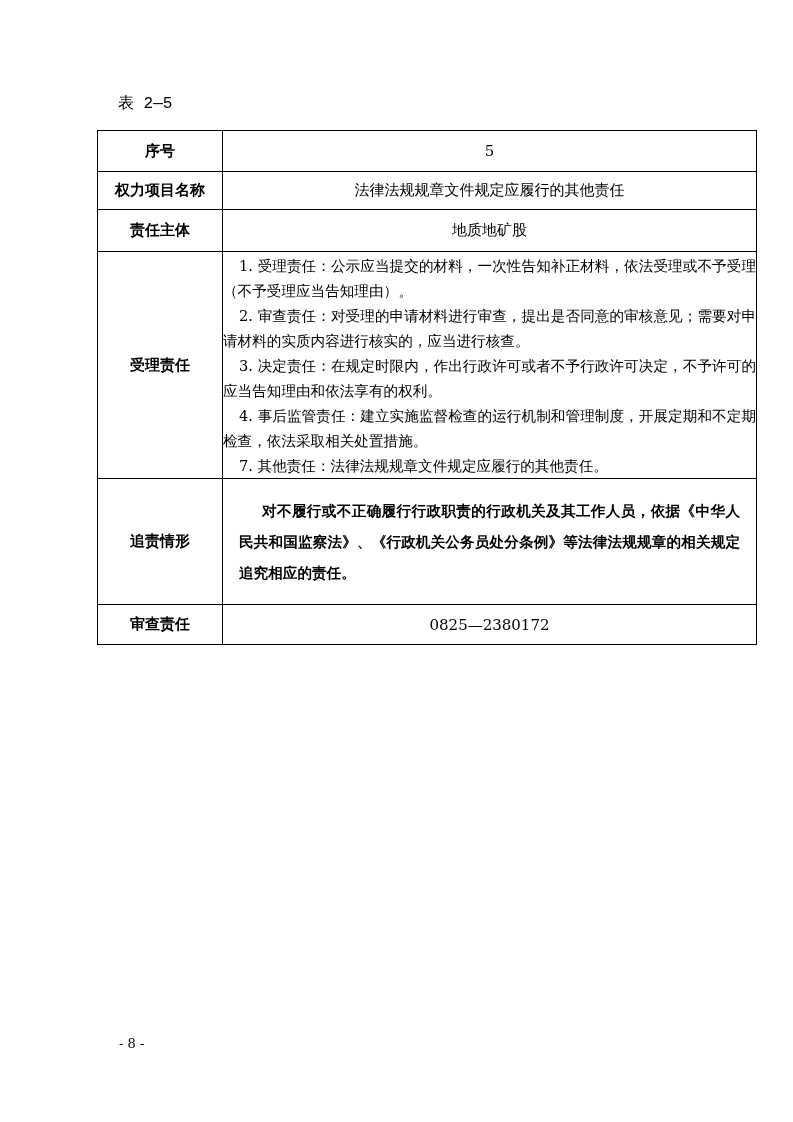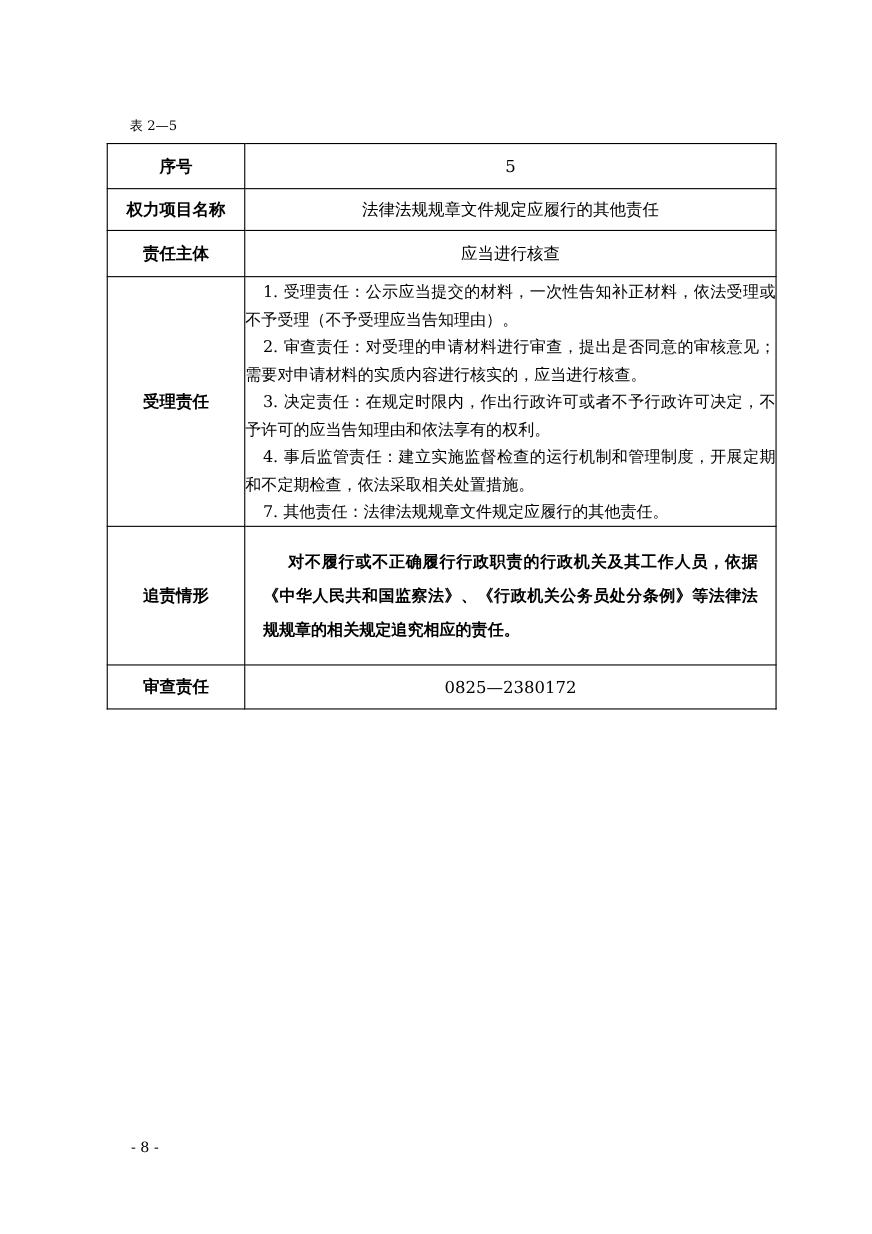--- a/index.html
+++ b/index.html
@@ -11,30 +11,31 @@
     width: 793px;
     height: 1122px;
     position: relative;
     font-family: "DejaVu Serif", "Liberation Serif", serif;
     color: #000000;
     overflow: hidden;
   }
   .caption {
     position: absolute;
     left: 118px;
-    top: 103px;
-    font-size: 12px;
+    top: 93px;
+    font-size: 16px;
     line-height: 22px;
     white-space: pre;
+    font-family: Liberation Mono, monospace;
   }
   table.resp {
     position: absolute;
     left: 97px;
     top: 130px;
-    width: 609px;
+    width: 660px;
     border-collapse: collapse;
     table-layout: fixed;
   }
   table.resp td {
     border: 1.5px solid #000000;
     padding: 0;
     font-size: 15px;
     vertical-align: middle;
   }
   td.lbl {
@@ -88,21 +89,21 @@
     <tr class="r-xuhao">
       <td class="lbl">序号</td>
       <td class="val">5</td>
     </tr>
     <tr class="r-mingcheng">
       <td class="lbl">权力项目名称</td>
       <td class="val">法律法规规章文件规定应履行的其他责任</td>
     </tr>
     <tr class="r-zhuti">
       <td class="lbl">责任主体</td>
-      <td class="val">应当进行核查</td>
+      <td class="val">地质地矿股</td>
     </tr>
     <tr class="r-shixiang">
       <td class="lbl">受理责任</td>
       <td class="duty-cell">
         <p>1. 受理责任：公示应当提交的材料，一次性告知补正材料，依法受理或不予受理（不予受理应当告知理由）。</p>
         <p>2. 审查责任：对受理的申请材料进行审查，提出是否同意的审核意见；需要对申请材料的实质内容进行核实的，应当进行核查。</p>
         <p>3. 决定责任：在规定时限内，作出行政许可或者不予行政许可决定，不予许可的应当告知理由和依法享有的权利。</p>
         <p>4. 事后监管责任：建立实施监督检查的运行机制和管理制度，开展定期和不定期检查，依法采取相关处置措施。</p>
         <p>7. 其他责任：法律法规规章文件规定应履行的其他责任。</p>
       </td>

